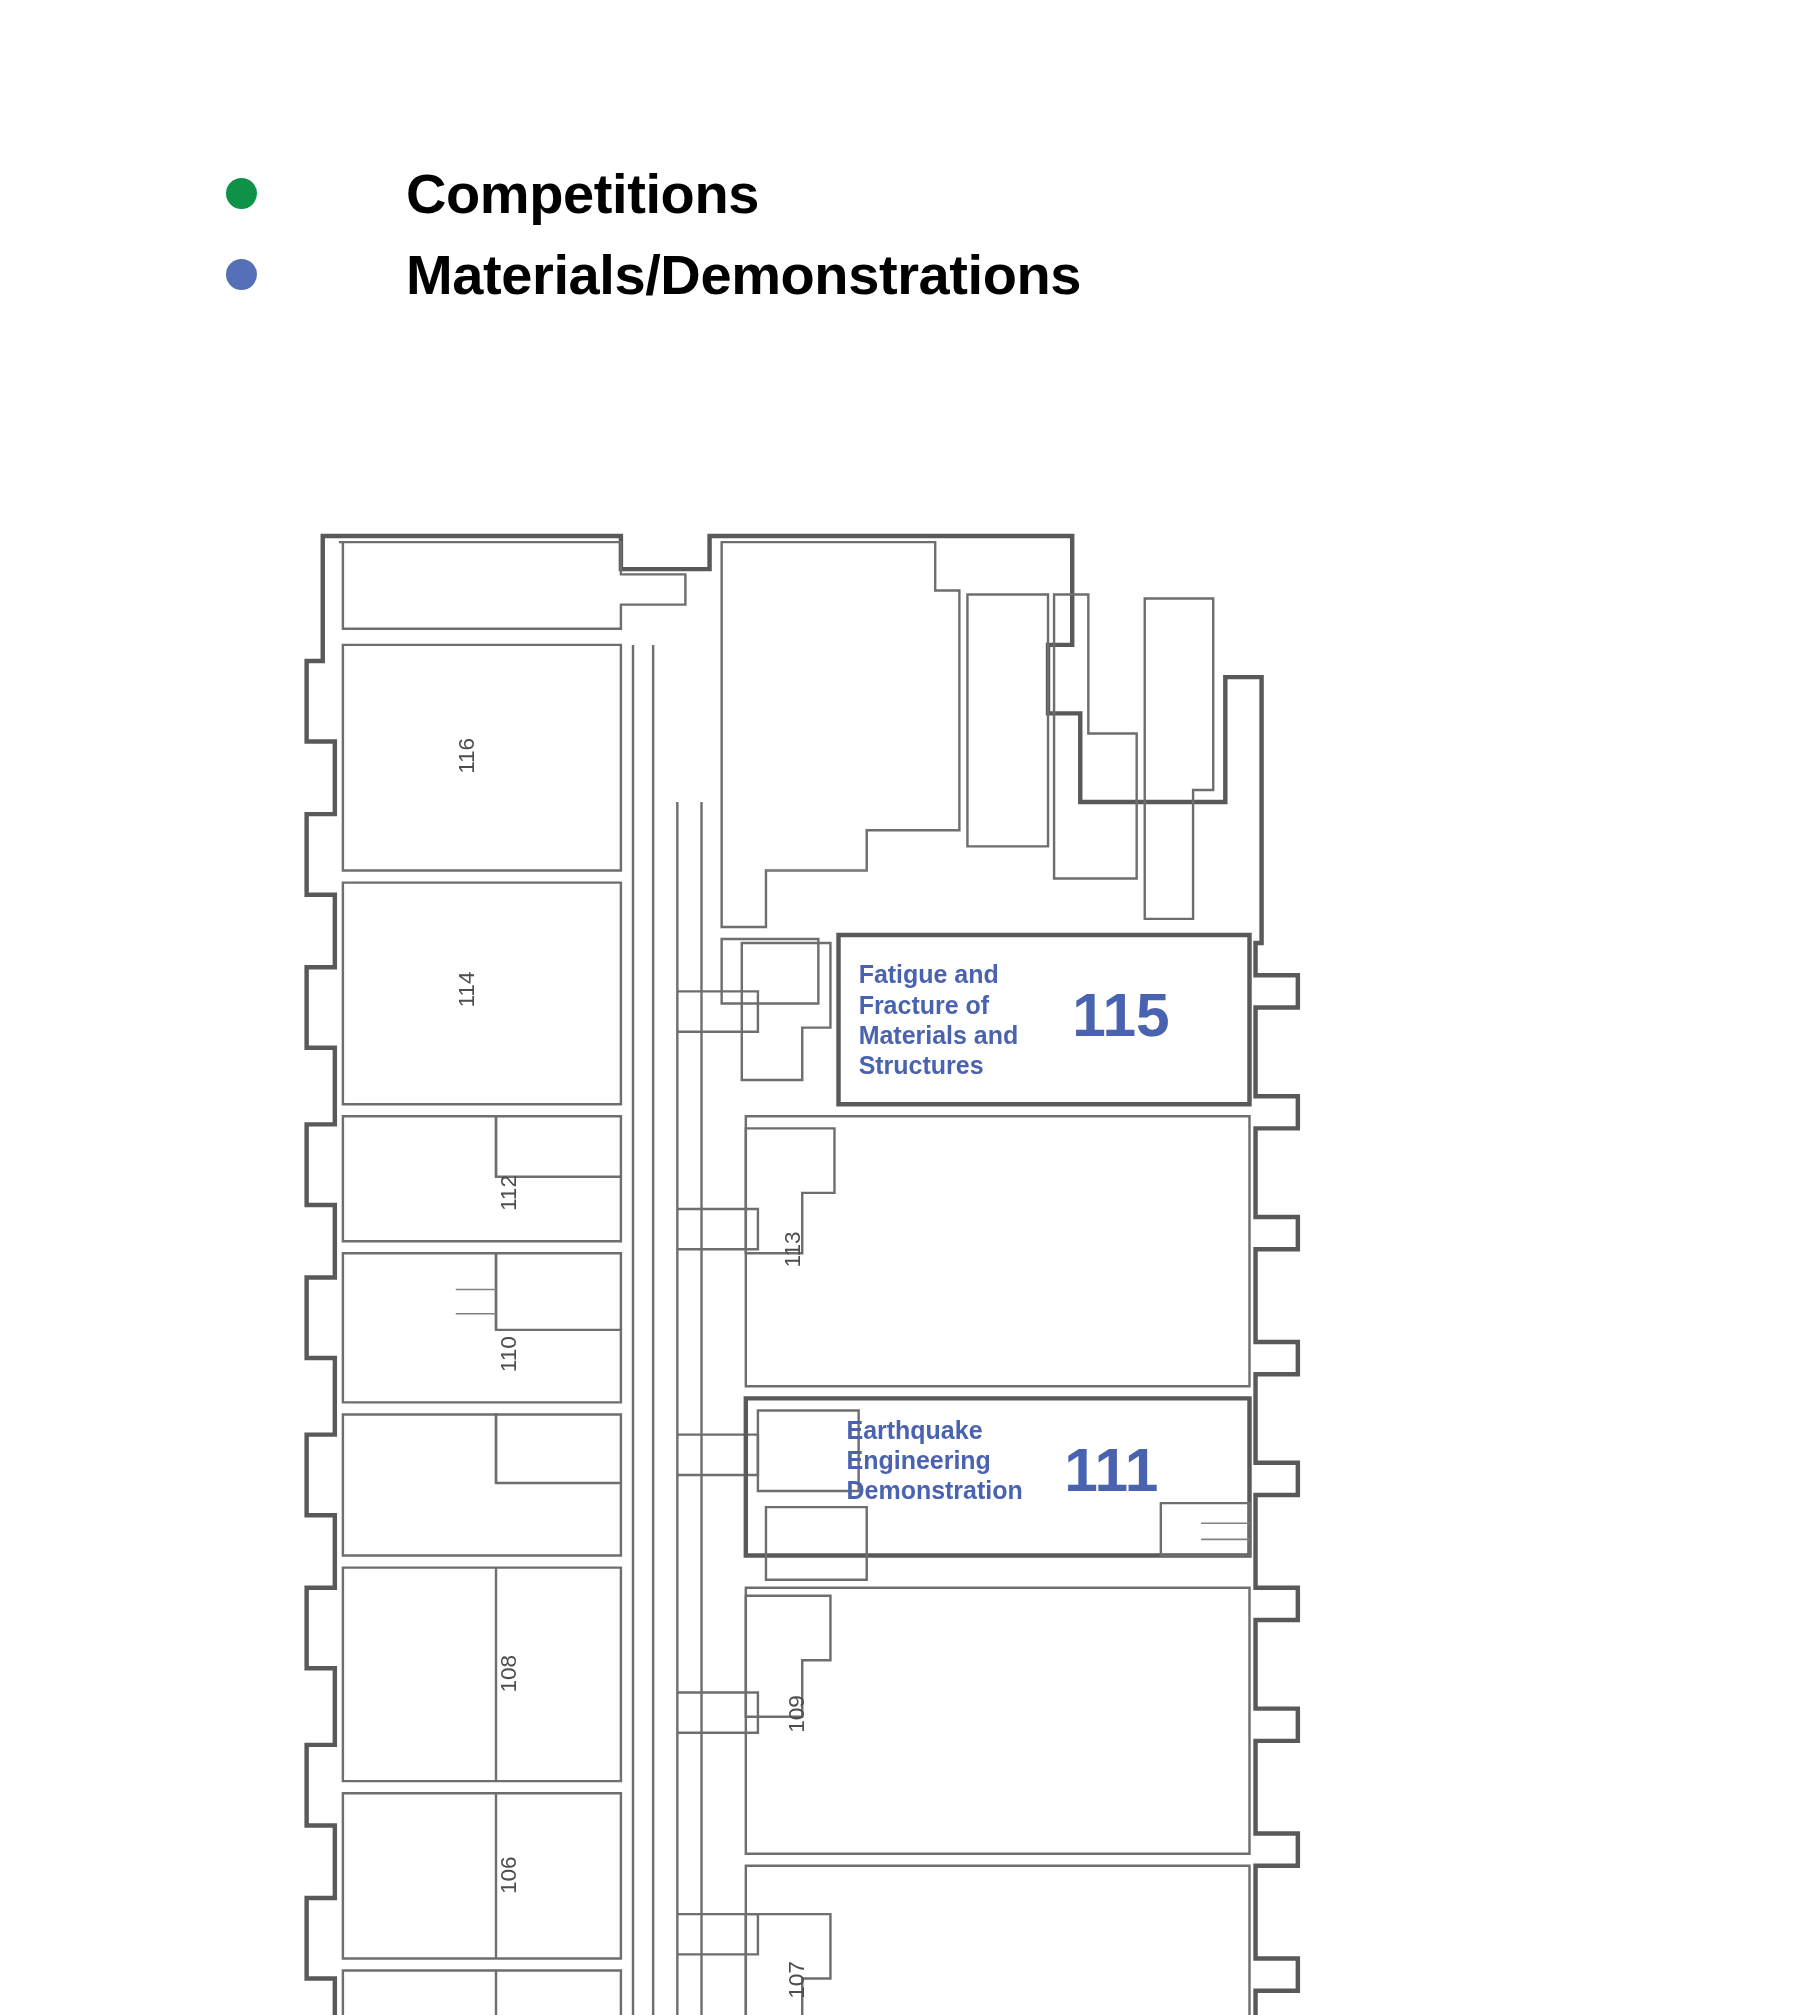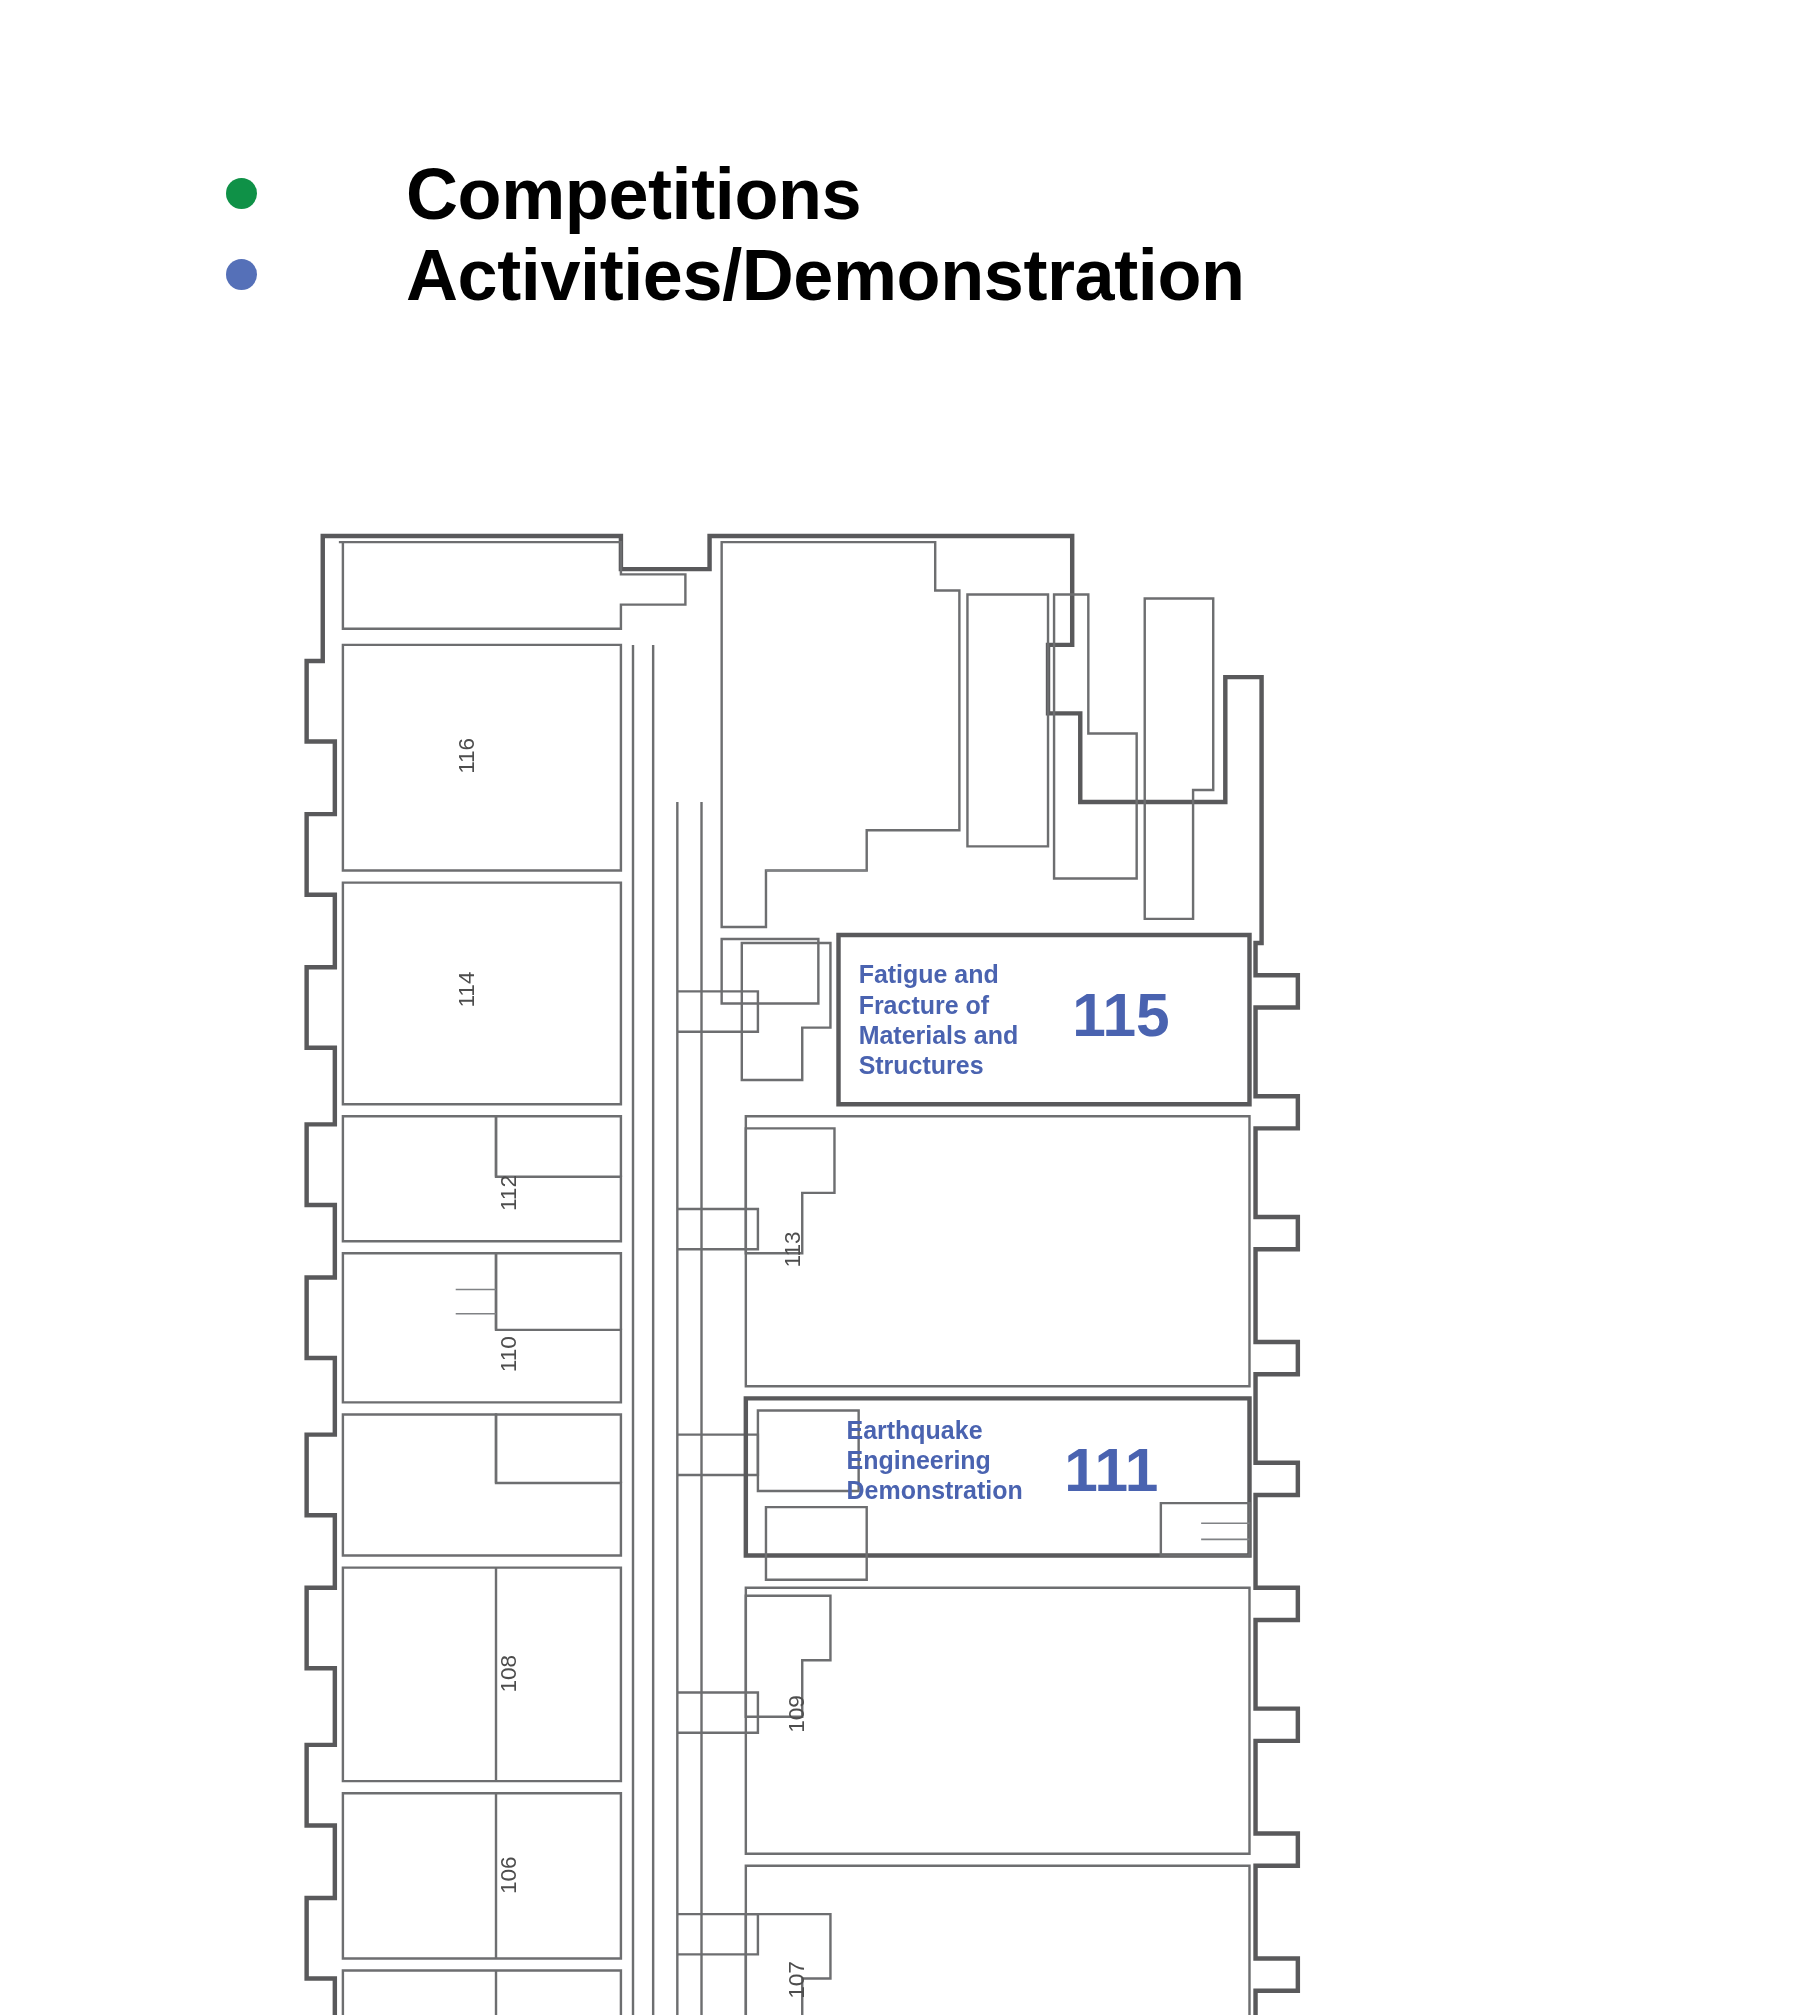--- a/index.html
+++ b/index.html
@@ -31,21 +31,21 @@
     box-sizing: border-box;
   }
   .legend-dot {
     width: 31px;
     height: 31px;
     border-radius: 50%;
     flex: 0 0 auto;
   }
   .legend-label {
     margin-left: 149px;
-    font-size: 72px;
+    font-size: 56px;
     font-weight: 800;
     color: #000000;
     letter-spacing: -0.4px;
     white-space: nowrap;
     line-height: 1;
   }
 
   
   #plan-wrap {
     position: absolute;
@@ -98,21 +98,21 @@
 </head>
 <body>
 
 <div id="legend">
   <div class="legend-row">
     <span class="legend-dot" id="dot0" style="background: rgb(15, 145, 71);"></span>
     <span class="legend-label">Competitions</span>
   </div>
   <div class="legend-row">
     <span class="legend-dot" id="dot1" style="background: rgb(85, 112, 184);"></span>
-    <span class="legend-label">Activities/Demonstration</span>
+    <span class="legend-label">Materials/Demonstrations</span>
   </div>
 </div>
 
 <div id="plan-wrap">
 <svg id="plan-svg" viewBox="0 0 4500 5800" xmlns="http://www.w3.org/2000/svg">
 
   <g>
     <path class="wall-outer" d="
       M 800 30 L 1540 30 L 1540 112 L 1760 112 L 1760 30 L 2660 30
       L 2660 300 L 2600 300 L 2600 470 L 2680 470 L 2680 690

